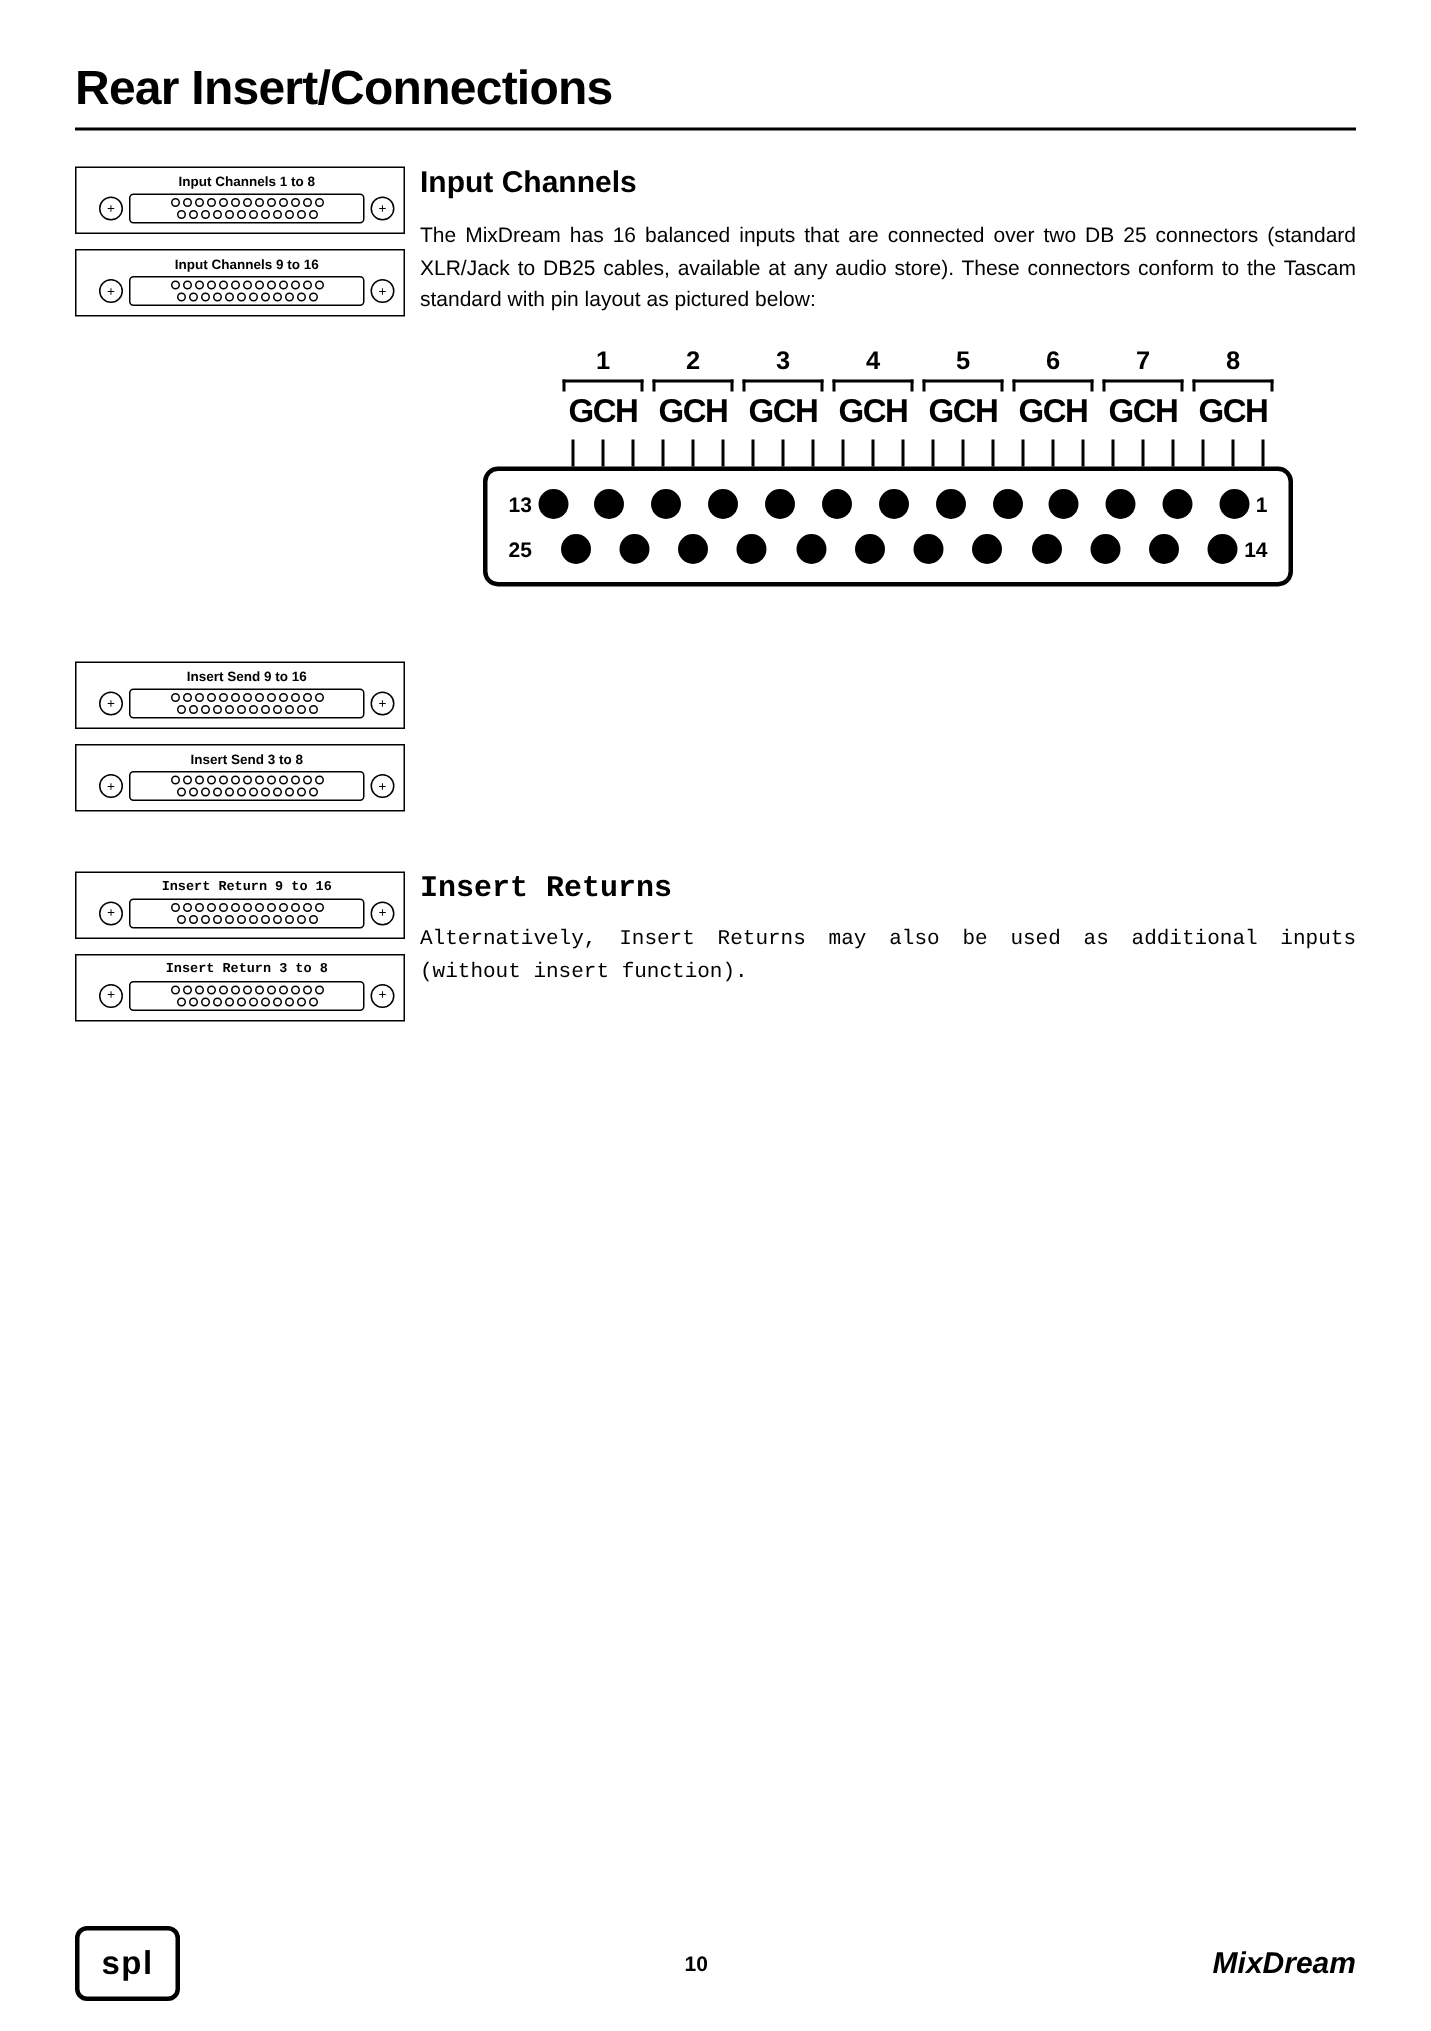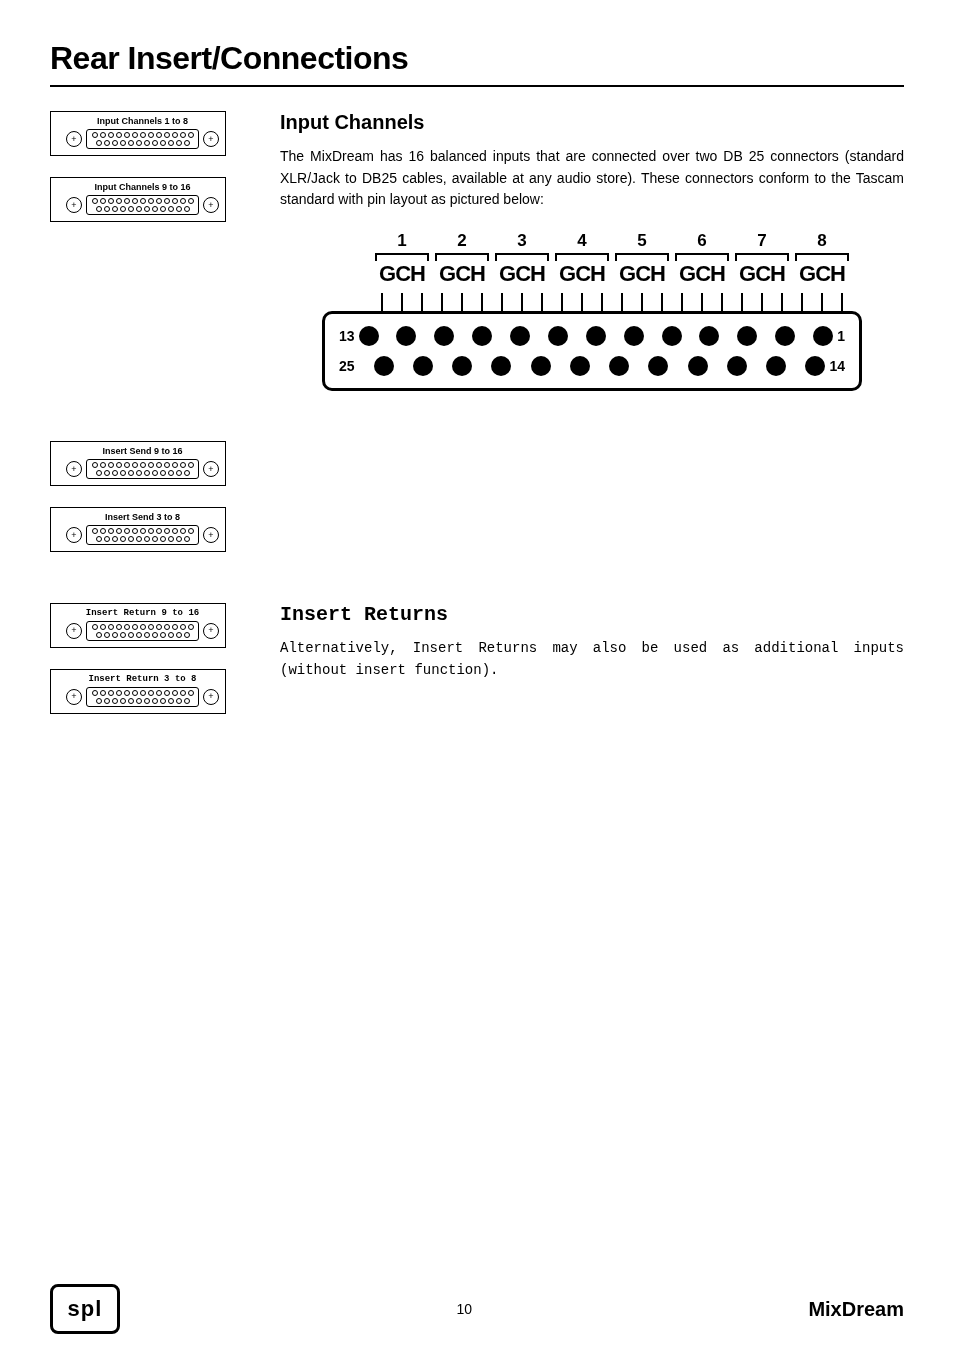--- a/index.html
+++ b/index.html
@@ -35,23 +35,23 @@
     }
 
     .right-column {
       flex: 1;
     }
 
     
     .connector-box {
       border: 1px solid #000;
       padding: 4px 6px 6px 15px;
-      margin-bottom: 21px;
+      margin-bottom: 10px;
       display: inline-block;
-      width: 176px;
+      width: 220px;
     }
 
     .connector-label {
       font-size: 9px;
       font-weight: bold;
       text-align: center;
       margin-bottom: 3px;
     }
 
     .connector-body {
@@ -146,26 +146,27 @@
       display: flex;
       align-items: center;
       justify-content: center;
       font-size: 22px;
       font-weight: bold;
       letter-spacing: 1px;
     }
 
     .page-number {
       font-size: 14px;
-      font-weight: normal;
+      font-weight: bold;
     }
 
     .product-name {
       font-size: 20px;
       font-weight: bold;
+      font-style: italic;
     }
 
     
     .section-block {
       display: flex;
       gap: 30px;
       margin-bottom: 30px;
     }
 
     .section-diagrams {

